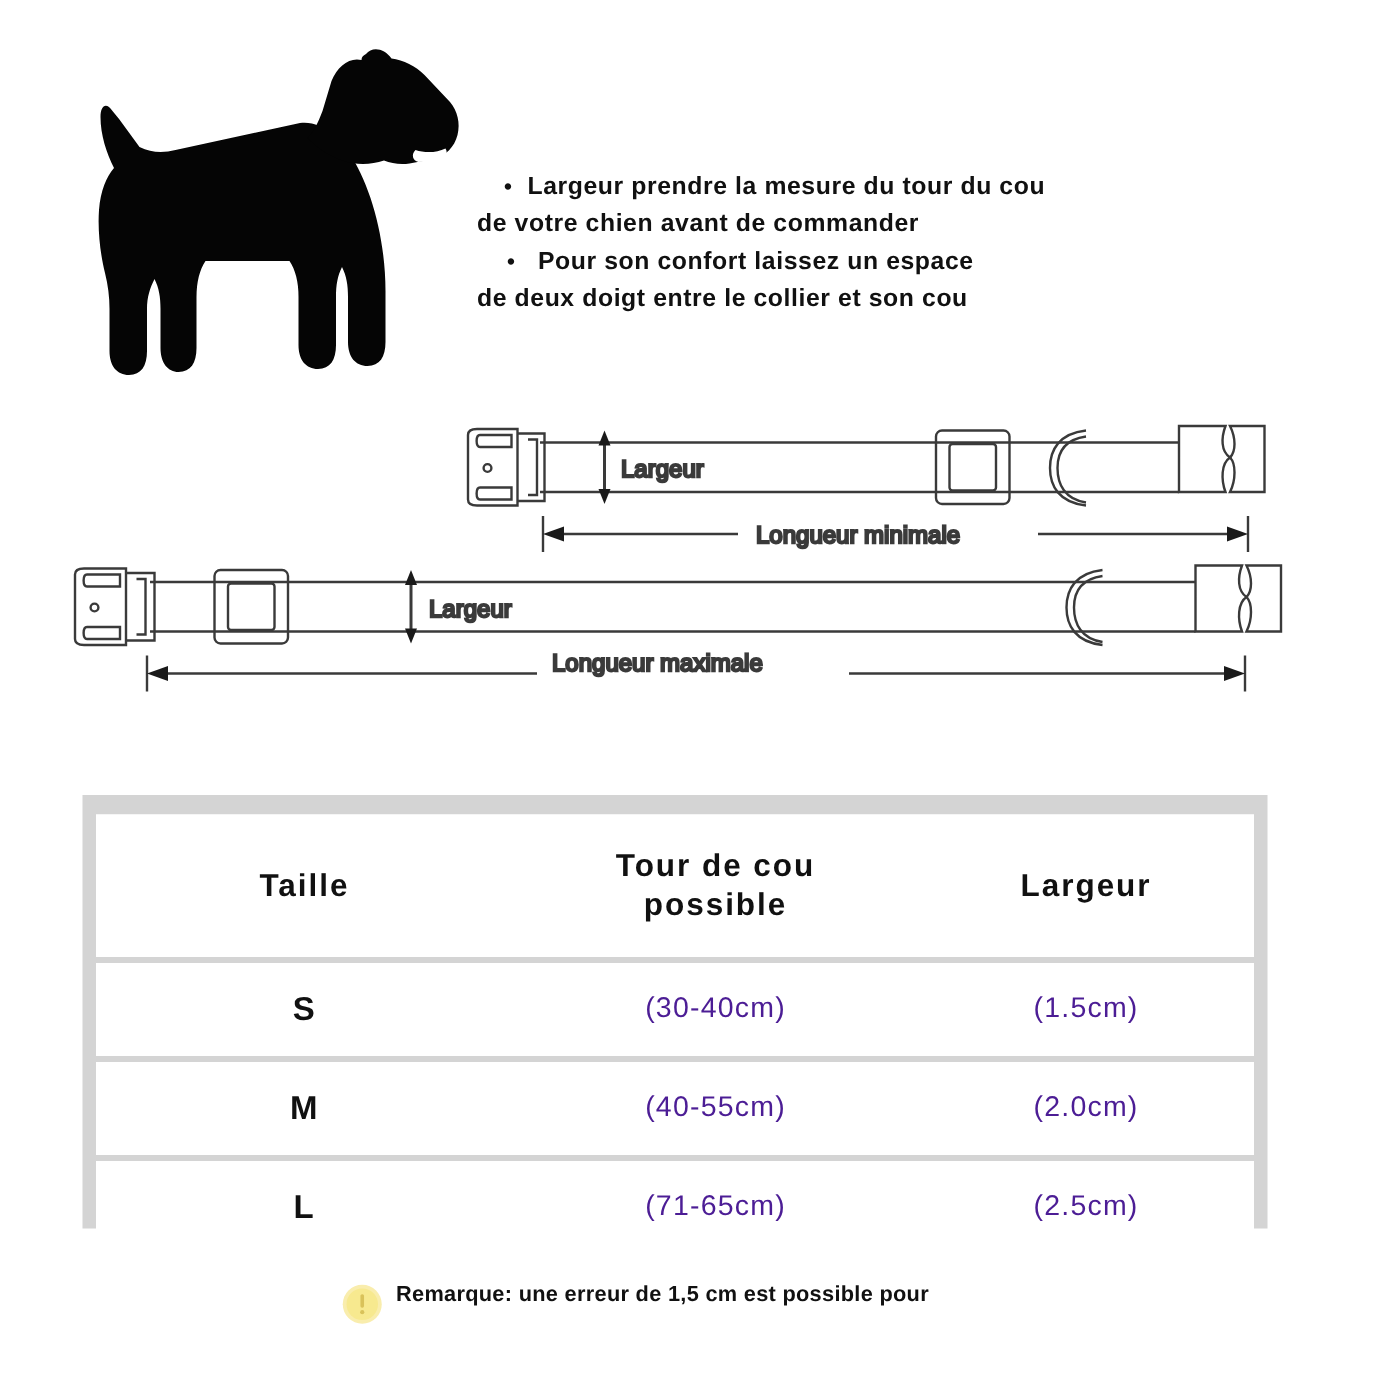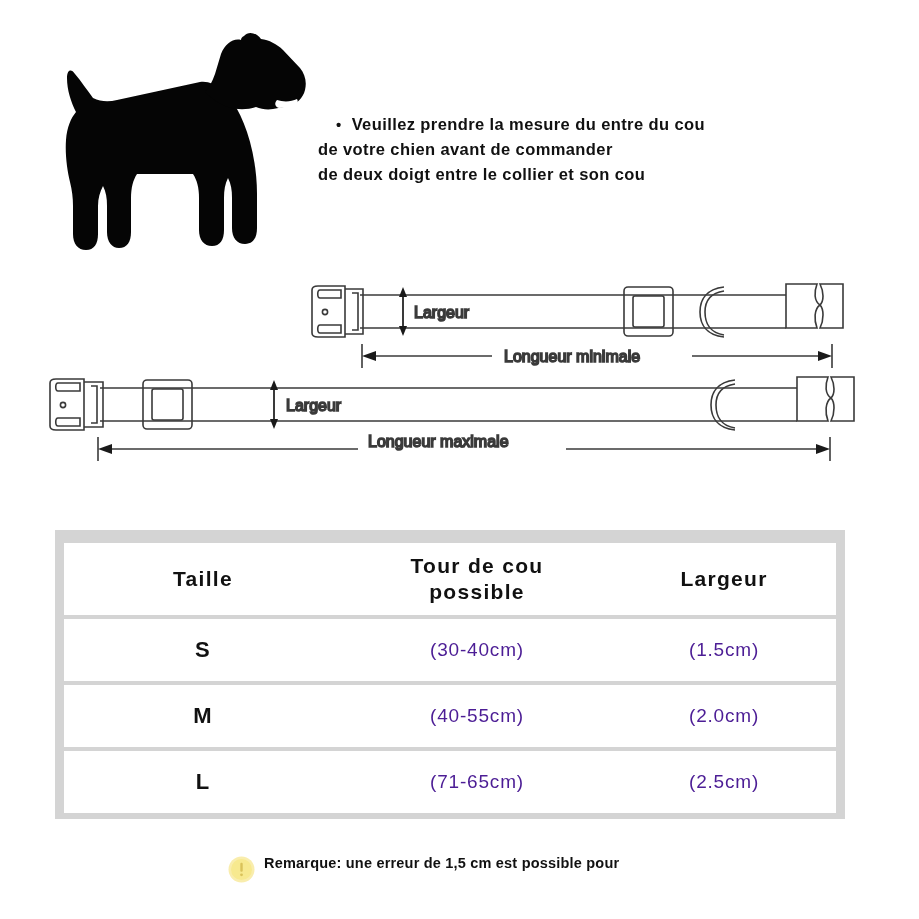--- a/index.html
+++ b/index.html
@@ -67,21 +67,21 @@
     background:#ffffff;
     text-align:center;
     vertical-align:middle;
     padding:0;
     border:0;
   }
   .tbl col.c1{ width:36%; }
   .tbl col.c2{ width:35%; }
   .tbl col.c3{ width:29%; }
 
-  .th-row{ height:72px; }
+  .th-row{ height:95px; }
   .th-cell{
     font-size:21px;
     font-weight:bold;
     letter-spacing:1.3px;
     line-height:26px;
     color:#111;
   }
   .body-row{ height:62px; }
   .td-size{
     font-size:22px;
@@ -184,24 +184,28 @@
         C 238 80, 246 80, 252 77
         C 254 80, 252 84, 246 85
         L 234 86
         C 230 85, 229 81, 232 78 Z"></path>
     </svg>
   </div>
 
   <div id="instructions">
     <p class="bullet-line indent">
       <span class="bullet-dot">•</span>&nbsp;
-      <span>Veuillez prendre la mesure du entre du cou</span>
+      <span>Largeur prendre la mesure du tour du cou</span>
     </p>
     <p class="bullet-line">
       <span>de votre chien avant de commander</span>
+    </p>
+    <p class="bullet-line indent2">
+      <span class="bullet-dot">•</span>&nbsp;&nbsp;
+      <span>Pour son confort laissez un espace</span>
     </p>
     <p class="bullet-line">
       <span>de deux doigt entre le collier et son cou</span>
     </p>
   </div>
 </div>
 
 <div id="collars-section">
   <svg width="919" height="240" viewBox="0 0 919 240" xmlns="http://www.w3.org/2000/svg">
     <g stroke="#3a3a3a" fill="none" stroke-width="1.6">

